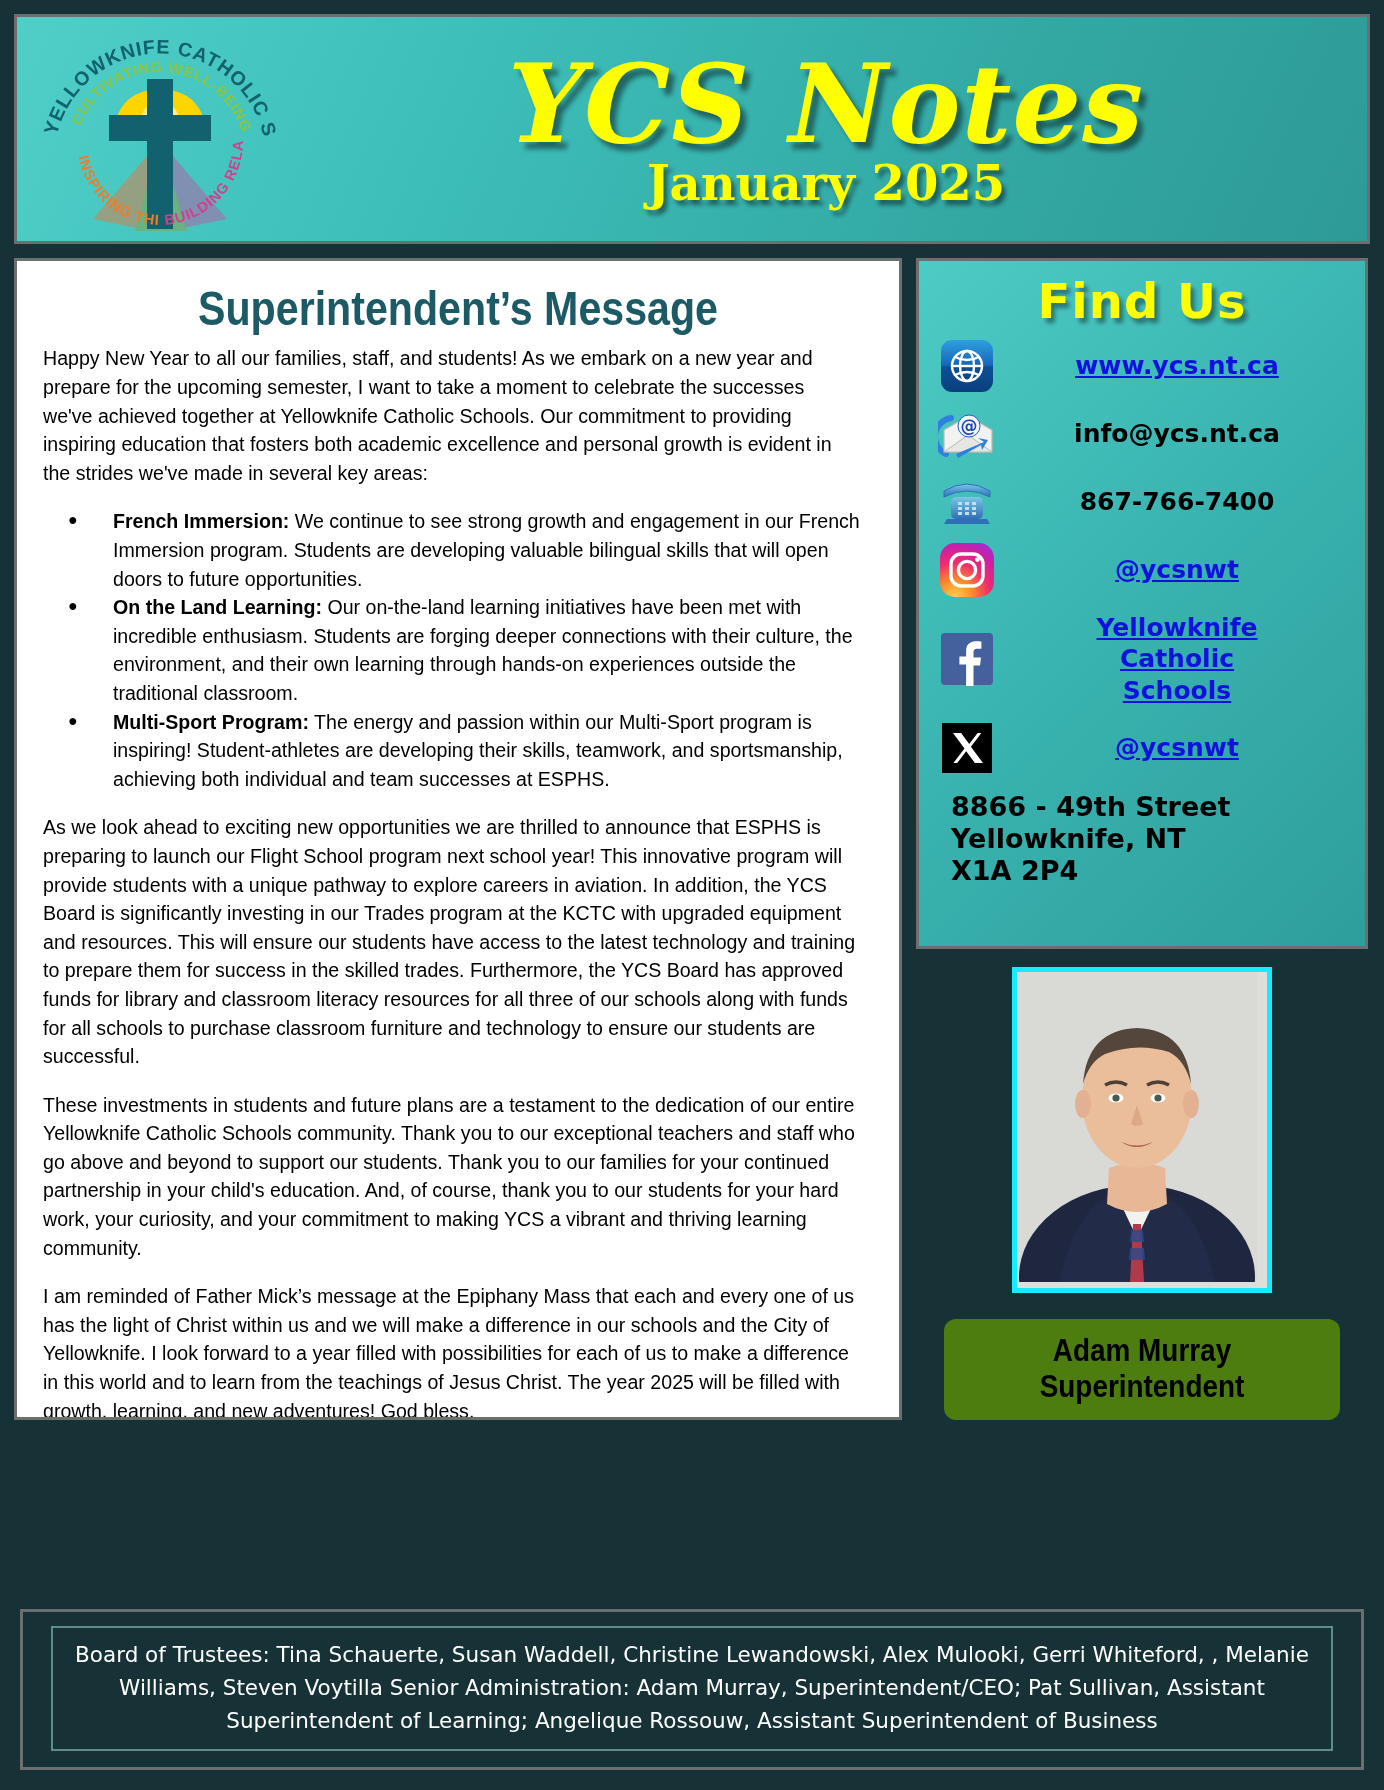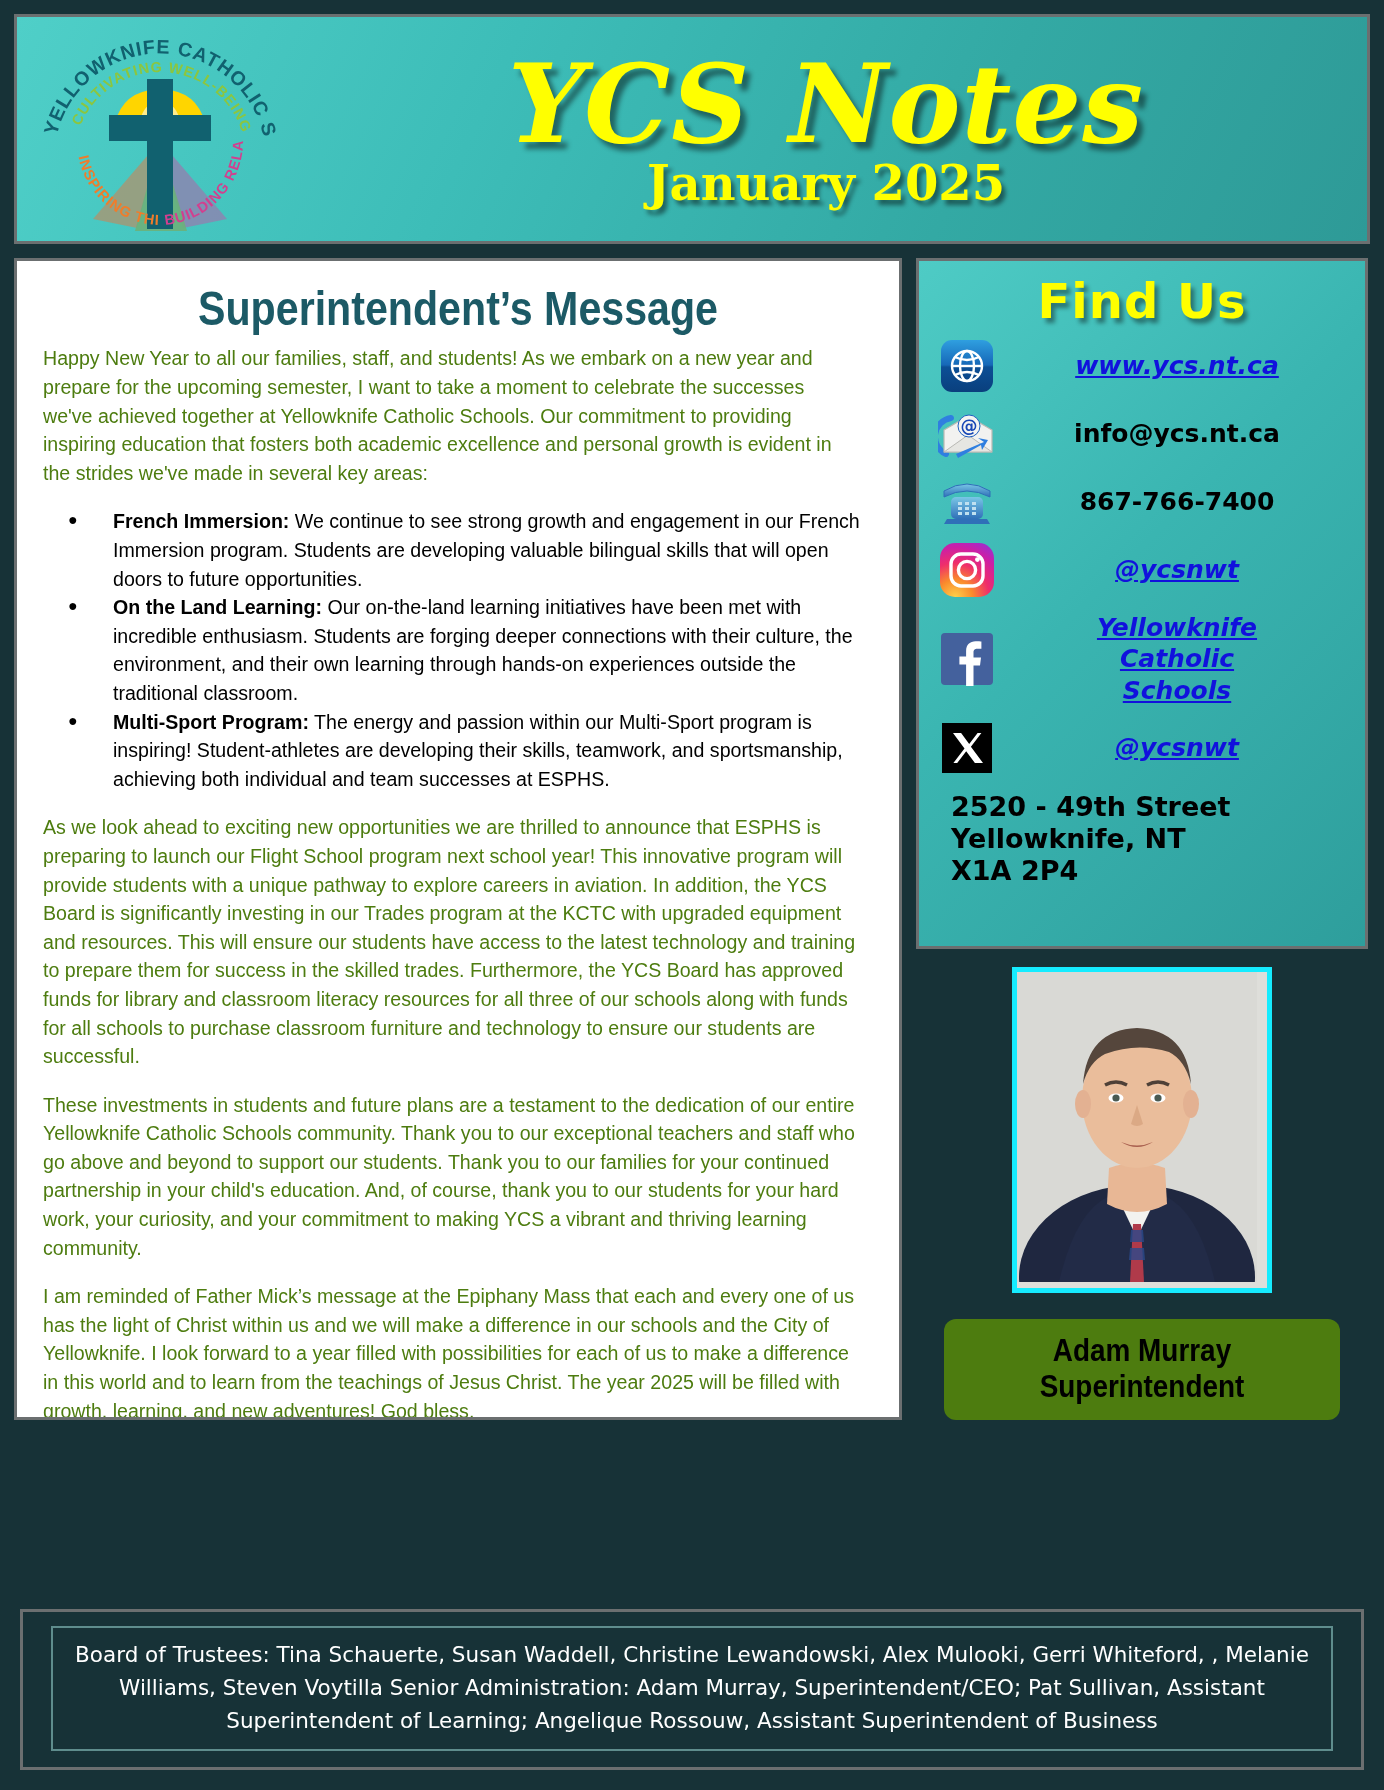--- a/index.html
+++ b/index.html
@@ -81,21 +81,21 @@
     color:#1c5a66;
     text-align:center;
     margin:4px 0 10px 0;
     transform:scaleX(0.84);
     transform-origin:center;
     letter-spacing:0px;
   }
   .article p{
     font-size:19.6px;
     line-height:28.6px;
-    color:#4d7c0f;
+    color:#000000;
     margin:0 16px 20px 0;
     text-align:left;
   }
   ul.keypoints{
     list-style:none;
     margin:0 0 20px 0;
     padding:0;
   }
   ul.keypoints li{
     position:relative;
@@ -154,21 +154,20 @@
     padding-right:6px;
   }
   .clink{
     font-family:"DejaVu Sans", sans-serif;
     font-weight:bold;
     font-size:25px;
     color:#1111dd;
     text-decoration:underline;
     line-height:1.26;
     display:inline-block;
-    font-style:italic;
   }
   .cplain{
     font-family:"DejaVu Sans", sans-serif;
     font-weight:bold;
     font-size:25px;
     color:#000;
     line-height:1.26;
   }
   .address{
     font-family:"DejaVu Sans", sans-serif;
@@ -421,21 +420,21 @@
               <rect x="0" y="0" width="50" height="50" fill="#000000"></rect>
               <path d="M11 10 L22.5 25.4 L11.4 40 H15.2 L24.2 28.2 L32.9 40 H41 L28.9 23.7 L39.4 10 H35.6 L27.2 20.9 L19.1 10 Z" fill="#ffffff"></path>
             </svg>
           </div>
           <div class="ctext">
             <span class="clink">@ycsnwt</span>
           </div>
         </div>
 
         <div class="address">
-          <div>2520 - 49th Street</div>
+          <div>8866 - 49th Street</div>
           <div>Yellowknife, NT</div>
           <div>X1A 2P4</div>
         </div>
       </div>
 
       <div class="photo-wrap">
         <svg width="240" height="310" viewBox="0 0 240 310">
           <rect width="240" height="310" fill="#d9d9d5"></rect>
           <ellipse cx="120" cy="305" rx="118" ry="92" fill="#1f2740"></ellipse>
           <path d="M42 310 Q58 240 92 224 L148 224 Q182 240 198 310 Z" fill="#222b47"></path>

